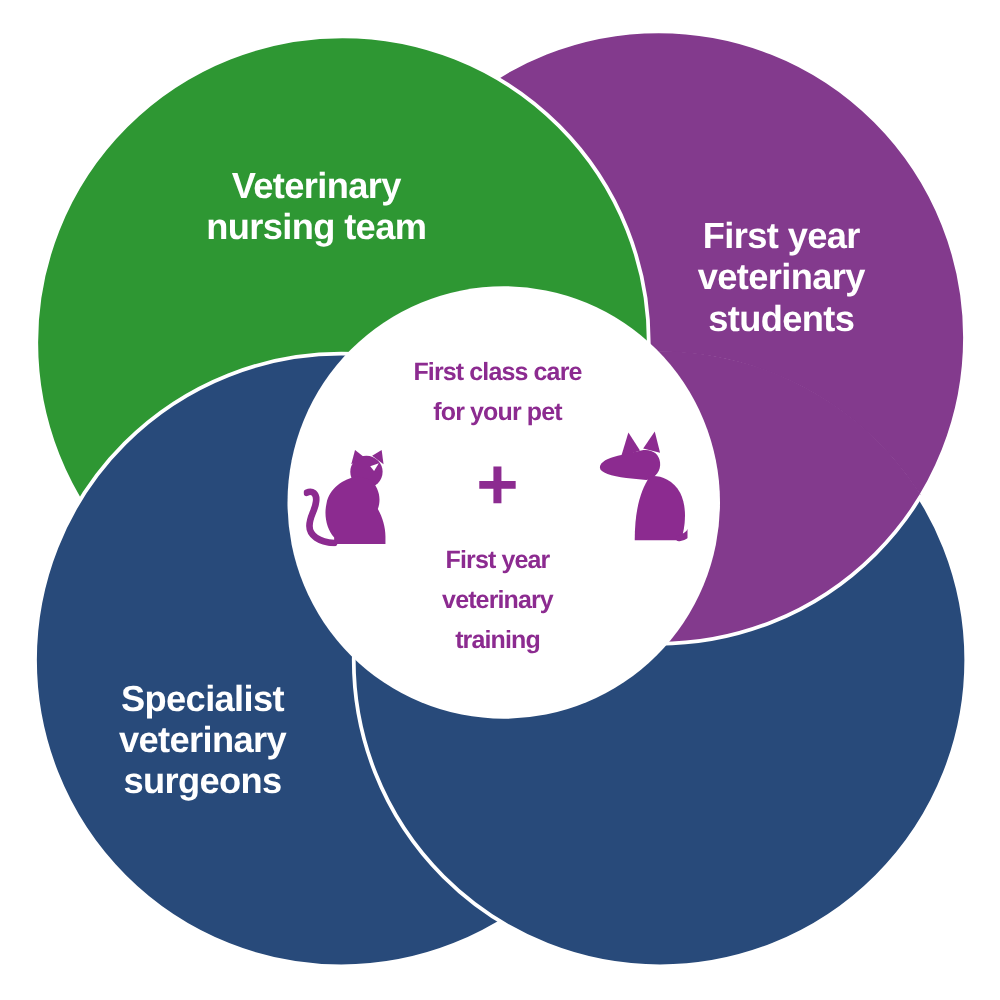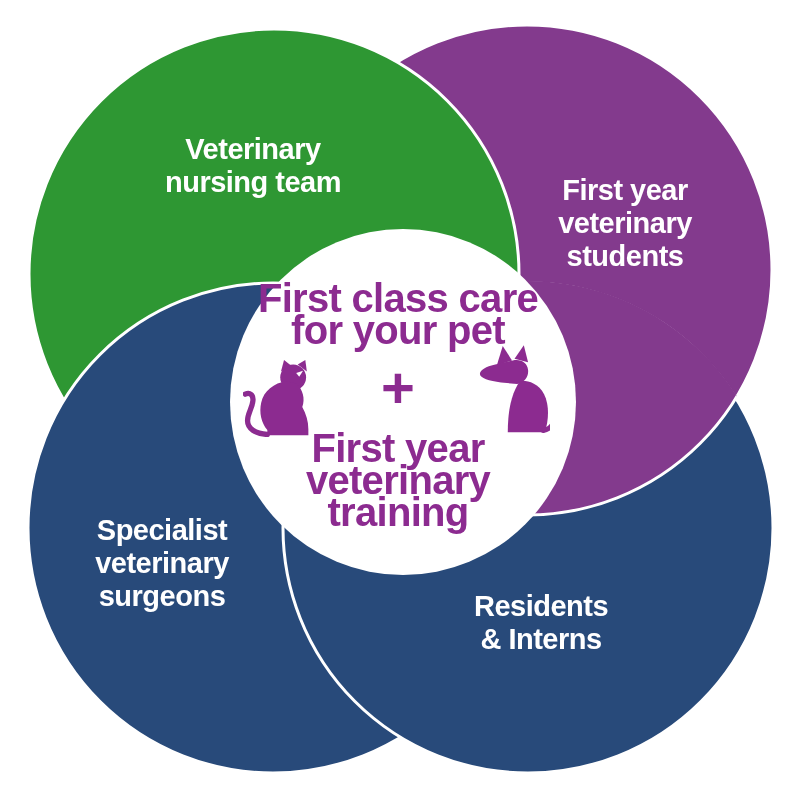--- a/index.html
+++ b/index.html
@@ -22,21 +22,21 @@
     line-height: 33px;
     letter-spacing: -0.5px;
     text-align: center;
     white-space: pre-line;
   }
   .center-text {
     position: absolute;
     transform: translate(-50%, -50%);
     color: #8c2b90;
     font-weight: 700;
-    font-size: 40px;
+    font-size: 20px;
     line-height: 32px;
     letter-spacing: -0.7px;
     text-align: center;
     white-space: pre-line;
   }
   .plus {
     position: absolute;
     transform: translate(-50%, -50%);
     color: #8c2b90;
     font-weight: 700;
@@ -75,26 +75,24 @@
     <circle cx="403" cy="402" r="173" fill="#ffffff"></circle>
   </svg>
 
   <div class="label" style="left:253px; top:166px;">Veterinary
 nursing team</div>
 
   <div class="label" style="left:625px; top:223px;">First year
 veterinary
 students</div>
 
-  <div class="label" style="left:162px; top:563px;">Specialist
+  <div class="label" style="left:162px; top:593px;">Specialist
 veterinary
 surgeons</div>
 
-  <div class="label" style="left:541px; top:623px;">Residents
-&amp; Interns</div>
 
   <div class="center-text" style="left:398px; top:314px;">First class care
 for your pet</div>
 
   <div class="plus" style="left:398px; top:388px;">+</div>
 
   <div class="center-text" style="left:398px; top:480px;">First year
 veterinary
 training</div>
 

